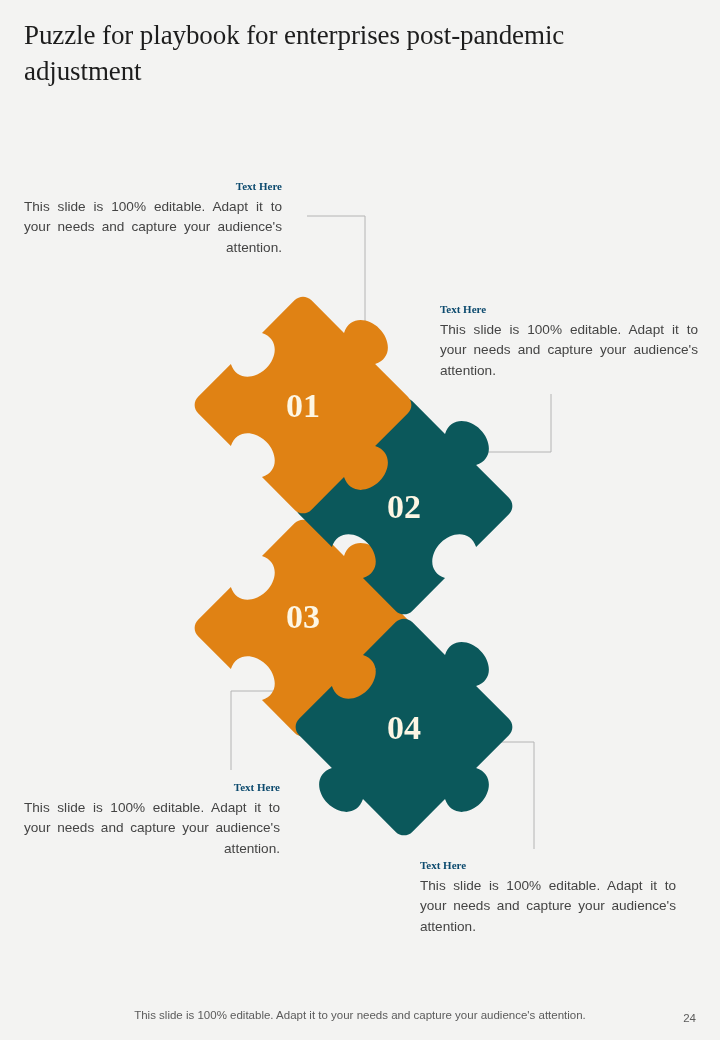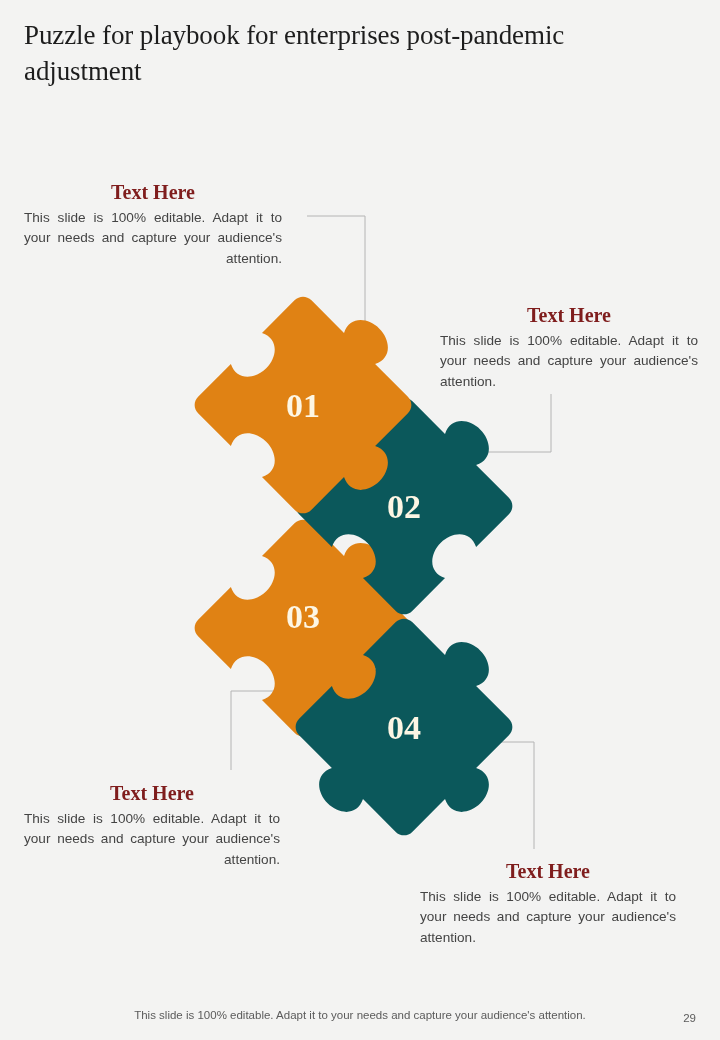--- a/index.html
+++ b/index.html
@@ -31,25 +31,24 @@
     letter-spacing: -0.1px;
   }
 
   
   .callout {
     position: absolute;
   }
   .callout-head {
     font-family: "Liberation Serif", serif;
     font-weight: bold;
-    font-size: 20px;
-    color: #7f1d1d;
+    font-size: 11px;
+    color: #0c4a6e;
     margin-bottom: 3px;
     line-height: 1.25;
-    text-align: center;
   }
   .callout-body {
     font-family: "Liberation Sans", sans-serif;
     font-size: 13.6px;
     line-height: 1.5;
     color: #444444;
     text-align: justify;
   }
   .callout.align-right { text-align: right; }
   .callout.align-right .callout-body { text-align: justify; text-align-last: right; }
@@ -246,13 +245,13 @@
   <div class="callout-head">Text Here</div>
   <div class="callout-body">This slide is 100% editable. Adapt it to your needs and capture your audience's attention.</div>
 </div>
 
 <div class="callout align-left" id="callout-4">
   <div class="callout-head">Text Here</div>
   <div class="callout-body">This slide is 100% editable. Adapt it to your needs and capture your audience's attention.</div>
 </div>
 
 <div class="footer-note">This slide is 100% editable. Adapt it to your needs and capture your audience's attention.</div>
-<div class="page-number">29</div>
+<div class="page-number">24</div>
 
 </body></html>

